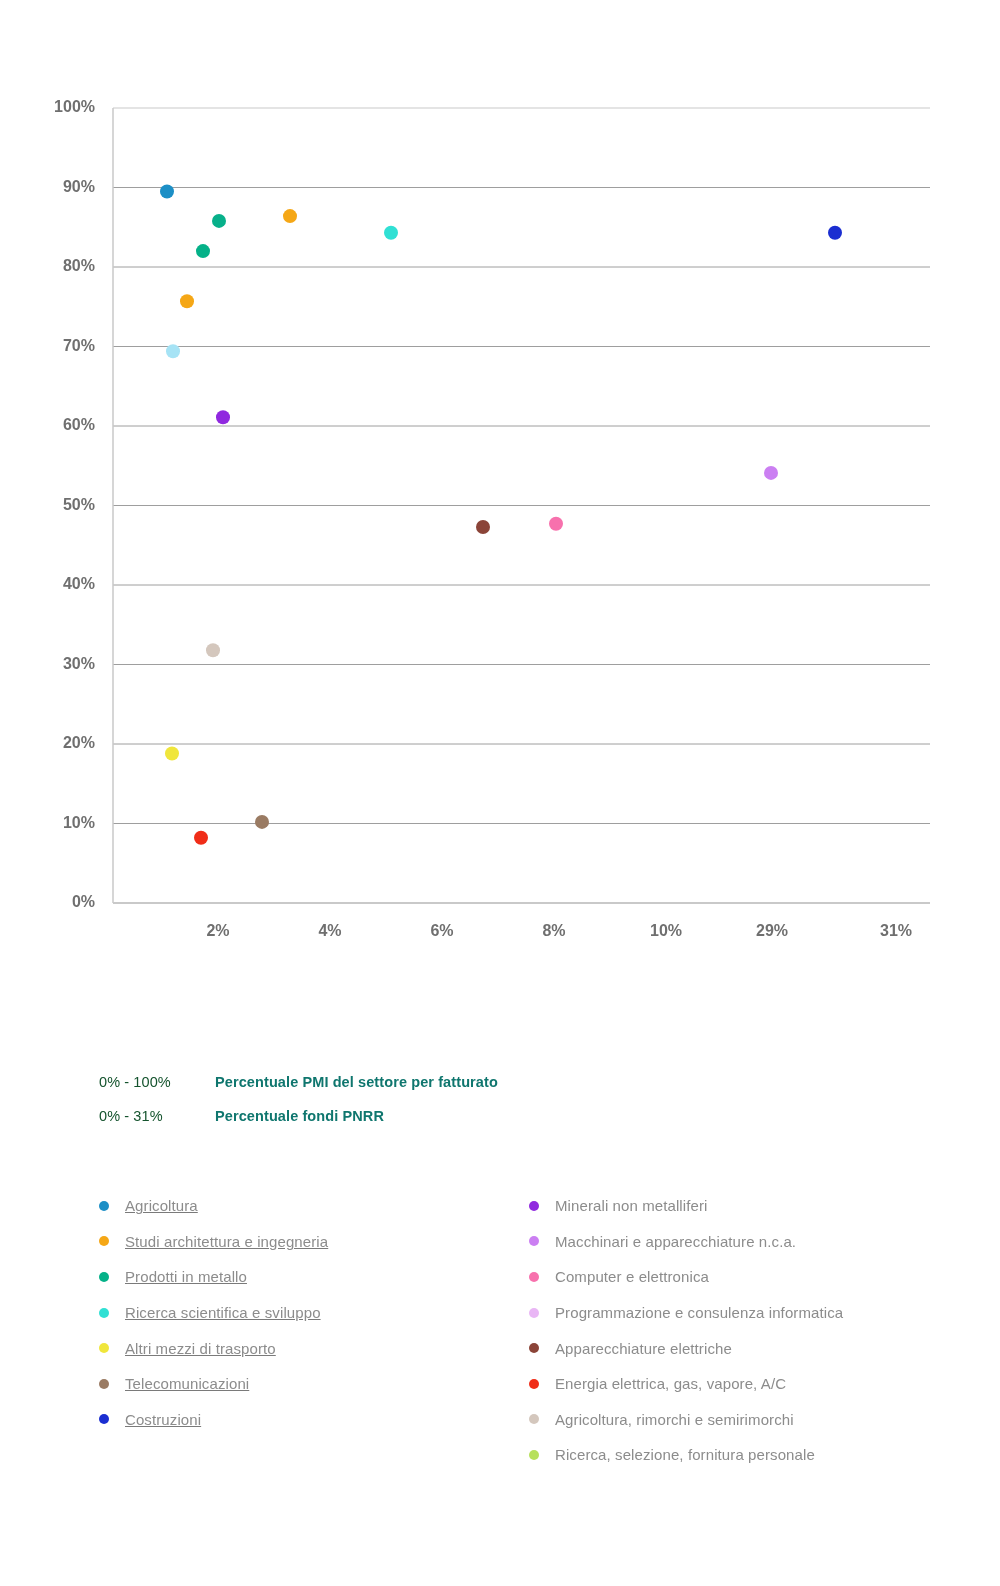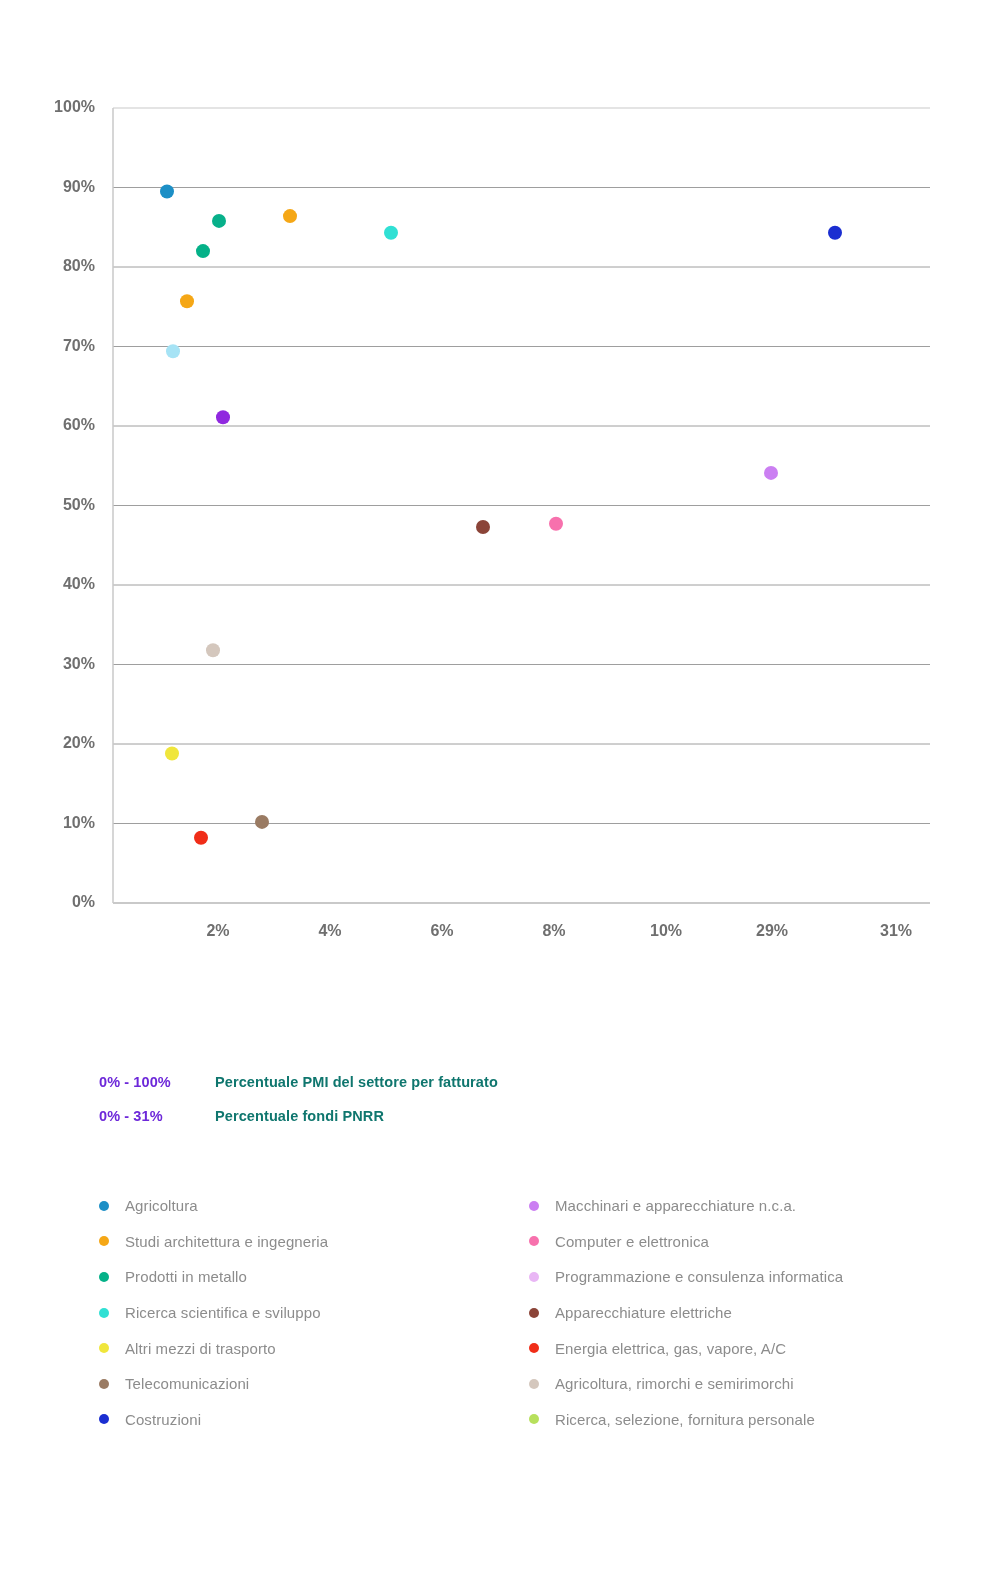--- a/index.html
+++ b/index.html
@@ -72,22 +72,22 @@
     width: 700px;
   }
   .axis-note-row {
     display: flex;
     align-items: baseline;
     height: 34px;
   }
   .axis-note-range {
     width: 116px;
     font-size: 14.5px;
-    font-weight: bold;
-    color: #6d28d9;
+    font-weight: normal;
+    color: #14532d;
     letter-spacing: 0.1px;
   }
   .axis-note-desc {
     font-size: 14.5px;
     font-weight: bold;
     color: #0f766e;
     letter-spacing: 0.1px;
   }
 
   
@@ -96,21 +96,21 @@
     left: 99px;
     top: 1188px;
     width: 860px;
     display: flex;
     flex-direction: row;
   }
   .legend-column {
     display: flex;
     flex-direction: column;
   }
-  .legend-column.left { width: 430px; }
+  .legend-column.left { width: 430px; text-decoration: underline; }
   .legend-column.right { width: 430px; }
   .legend-item {
     display: flex;
     align-items: center;
     height: 35.6px;
   }
   .legend-dot {
     width: 10px;
     height: 10px;
     border-radius: 50%;
@@ -257,20 +257,24 @@
         <span class="legend-dot" style="background: rgb(154, 123, 99);"></span>
         <span class="legend-label">Telecomunicazioni</span>
       </div>
       <div class="legend-item">
         <span class="legend-dot" style="background: rgb(27, 46, 209);"></span>
         <span class="legend-label">Costruzioni</span>
       </div>
     </div>
   <div class="legend-column right" id="legend-col-right">
       <div class="legend-item">
+        <span class="legend-dot" style="background: rgb(144, 41, 223);"></span>
+        <span class="legend-label">Minerali non metalliferi</span>
+      </div>
+      <div class="legend-item">
         <span class="legend-dot" style="background: rgb(203, 127, 242);"></span>
         <span class="legend-label">Macchinari e apparecchiature n.c.a.</span>
       </div>
       <div class="legend-item">
         <span class="legend-dot" style="background: rgb(247, 113, 173);"></span>
         <span class="legend-label">Computer e elettronica</span>
       </div>
       <div class="legend-item">
         <span class="legend-dot" style="background: rgb(233, 182, 245);"></span>
         <span class="legend-label">Programmazione e consulenza informatica</span>

